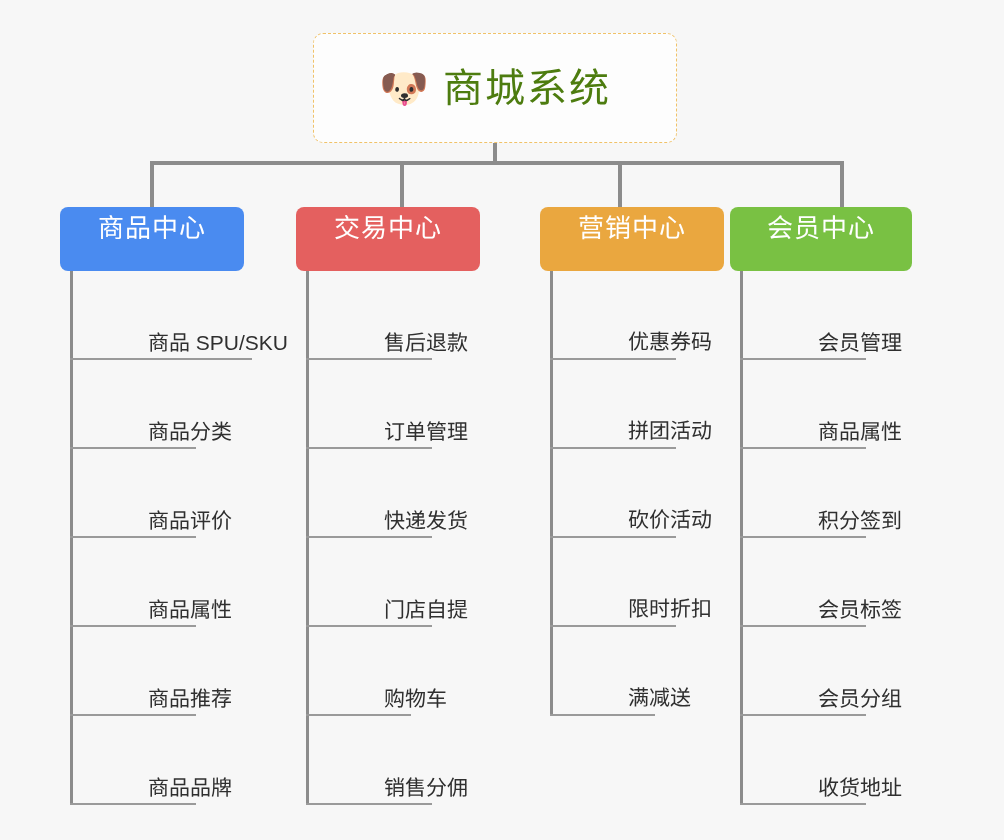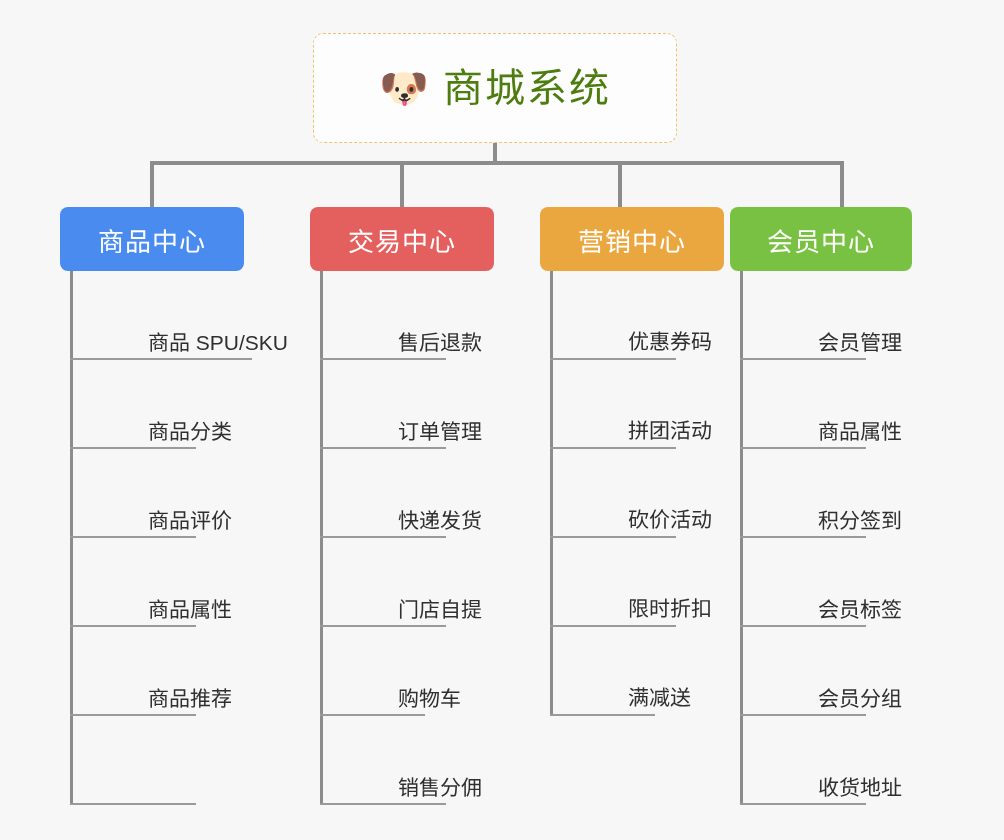--- a/index.html
+++ b/index.html
@@ -75,29 +75,28 @@
   .drop-2 { left: 400px; }
   .drop-3 { left: 618px; }
   .drop-4 { left: 840px; }
 
   
   .column {
     position: absolute;
     top: 207px;
   }
   .col-1 { left: 60px;  width: 184px; }
-  .col-2 { left: 310px; width: 184px; }
+  .col-2 { left: 296px; width: 184px; }
   .col-3 { left: 540px; width: 184px; font-family: Liberation Serif, serif; }
   .col-4 { left: 730px; width: 182px; }
 
   .cat-box {
     height: 64px;
     border-radius: 8px;
     display: flex;
-    align-items: center;
     justify-content: center;
     color: #ffffff;
     font-size: 26px;
     letter-spacing: 1px;
     white-space: nowrap;
   }
   .cat-1 { background: #4a8bf0; }
   .cat-2 { background: #e4605f; }
   .cat-3 { background: #eaa73f; }
   .cat-4 { background: #79c143; }
@@ -177,20 +176,21 @@
       </div>
       <div class="leaf">
         <span class="leaf-label">商品属性</span>
         <span class="leaf-underline" style="width: 126px;"></span>
       </div>
       <div class="leaf">
         <span class="leaf-label">商品推荐</span>
         <span class="leaf-underline" style="width: 126px;"></span>
       </div>
       <div class="leaf">
+        <span class="leaf-label">商品品牌</span>
         <span class="leaf-underline" style="width: 126px;"></span>
       </div>
     </div>
   </div>
 
   <div class="column col-2">
     <div class="cat-box cat-2">
       <span>交易中心</span>
     </div>
     <div class="leaf-list">

